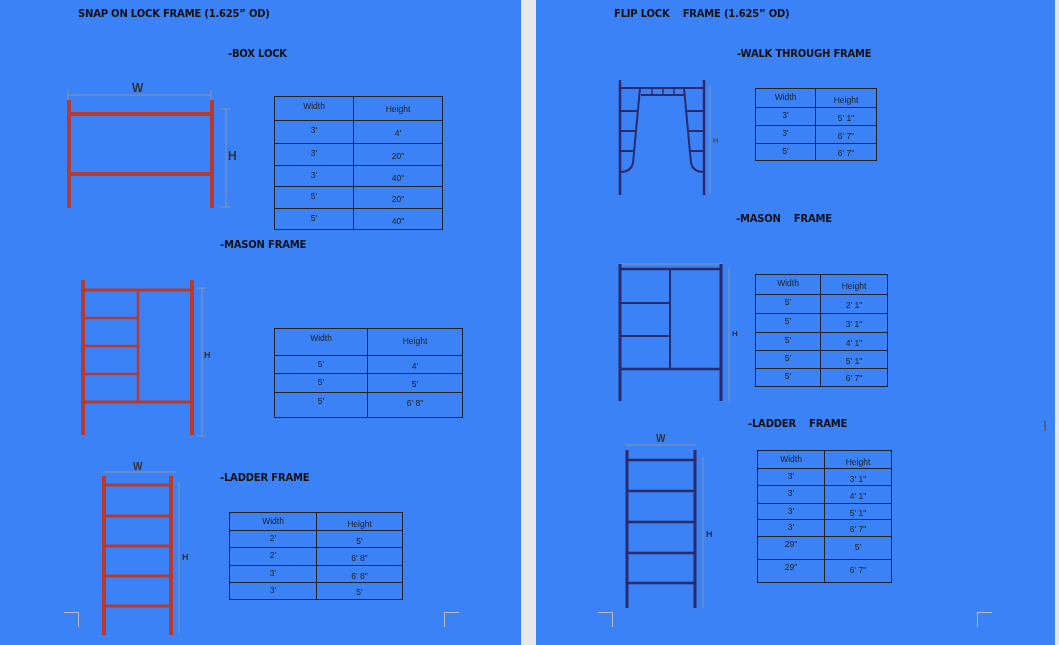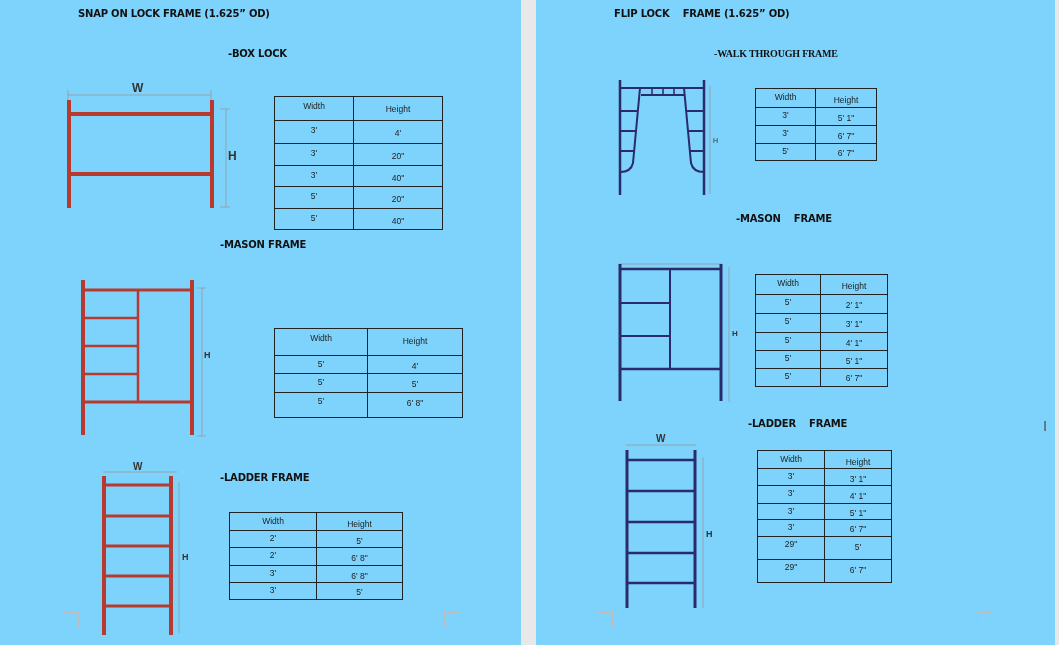--- a/index.html
+++ b/index.html
@@ -1,17 +1,17 @@
 <!DOCTYPE html>
 <html><head>
 <meta charset="utf-8">
 <style>
   html, body { margin:0; padding:0; }
   body { width:1059px; height:645px; background:#e8e8e8; position:relative; overflow:hidden; font-family:"Liberation Sans", sans-serif; }
-  .page { position:absolute; top:0; height:645px; background:#7dd3fc; overflow:hidden; }
+  .page { position:absolute; top:0; height:645px; background:#3b82f6; overflow:hidden; }
   .page-left { left:0; width:521px; }
   .page-right { left:536px; width:519px; }
   .heading { position:absolute; font-family:"DejaVu Sans", sans-serif; font-weight:bold; font-size:10px; color:#111; white-space:pre; letter-spacing:-0.2px; }
   table.spec { position:absolute; border-collapse:collapse; font-family:"Liberation Sans", sans-serif; font-size:8.5px; color:#222; }
   table.spec td { border:1px solid #222; padding:0; vertical-align:top; text-align:center; }
   table.spec td.hc { padding-top:4px; }
   .corner { position:absolute; width:14px; height:14px; border-color:#bbb; border-style:solid; border-width:0; }
   .cursor { position:absolute; left:1043px; top:418px; font-family:"DejaVu Sans", sans-serif; font-size:14px; color:#555; }
   svg { position:absolute; overflow:visible; }
 </style>
@@ -143,21 +143,21 @@
   </tbody>
     </table>
 </div>
 
 <div class="page page-right">
   <div class="corner" style="left:62px;top:612px;border-top-width:1px;border-right-width:1px;"></div>
   <div class="corner" style="left:441px;top:612px;border-top-width:1px;border-left-width:1px;"></div>
 
   <div class="heading" style="left:78px;top:8px;">FLIP LOCK    FRAME (1.625” OD)</div>
 
-  <div class="heading" style="left:178px;top:48px;font-family:Liberation Serif, serif;">-WALK THROUGH FRAME</div>
+  <div class="heading" style="left:201px;top:48px;">-WALK THROUGH FRAME</div>
   <svg style="left:80px;top:78px;" width="110" height="122">
     <line x1="4" y1="2" x2="4" y2="117" stroke="#2b2a6b" stroke-width="2.5"></line>
     <line x1="88" y1="2" x2="88" y2="117" stroke="#2b2a6b" stroke-width="2.5"></line>
     <line x1="4" y1="10" x2="88" y2="10" stroke="#2b2a6b" stroke-width="2"></line>
     <line x1="25" y1="17" x2="68" y2="17" stroke="#2b2a6b" stroke-width="2"></line>
     <line x1="36" y1="10" x2="36" y2="17" stroke="#2b2a6b" stroke-width="1.5"></line>
     <line x1="47" y1="10" x2="47" y2="17" stroke="#2b2a6b" stroke-width="1.5"></line>
     <line x1="58" y1="10" x2="58" y2="17" stroke="#2b2a6b" stroke-width="1.5"></line>
     <path d="M24 10 L17 85 Q15 94 4 94" fill="none" stroke="#2b2a6b" stroke-width="2"></path>
     <path d="M68 10 L75 85 Q77 94 88 94" fill="none" stroke="#2b2a6b" stroke-width="2"></path>

